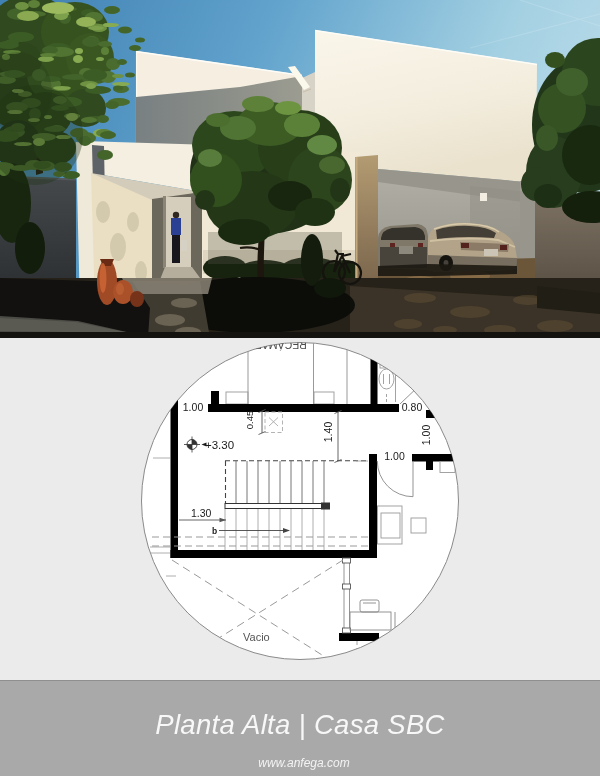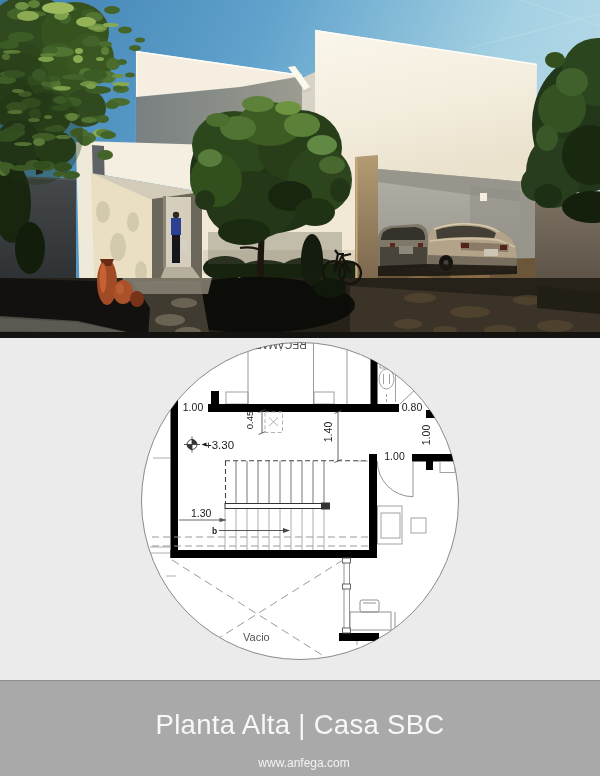--- a/index.html
+++ b/index.html
@@ -1,20 +1,20 @@
 <!DOCTYPE html>
 <html><head>
 <meta charset="utf-8">
 <style>
   html,body{margin:0;padding:0;width:600px;height:776px;overflow:hidden;
     font-family:"Liberation Sans",sans-serif;background:#ebebeb;}
   #photo{width:600px;height:338px;overflow:hidden;}
   #mid{width:600px;height:342px;background:#ebebeb;overflow:hidden;}
   #bar{width:600px;height:96px;background:#a9a9a9;border-top:1px solid #8f8f8f;
-    box-sizing:border-box;text-align:center;}
+    box-sizing:border-box;text-align:center;font-style:italic;}
   #bar .t1{color:#f8f8f8;font-size:27.5px;padding-top:28px;letter-spacing:0.3px;}
   #bar .t2{color:#f3f3f3;font-size:12px;padding-top:15px;margin-left:8px;}
 </style>
 </head>
 <body>
 
 <div id="photo">
 <svg width="600" height="338" viewBox="0 0 600 338" xmlns="http://www.w3.org/2000/svg">
   <defs>
     <linearGradient id="sky" x1="40" y1="-30" x2="630" y2="230" gradientUnits="userSpaceOnUse">

